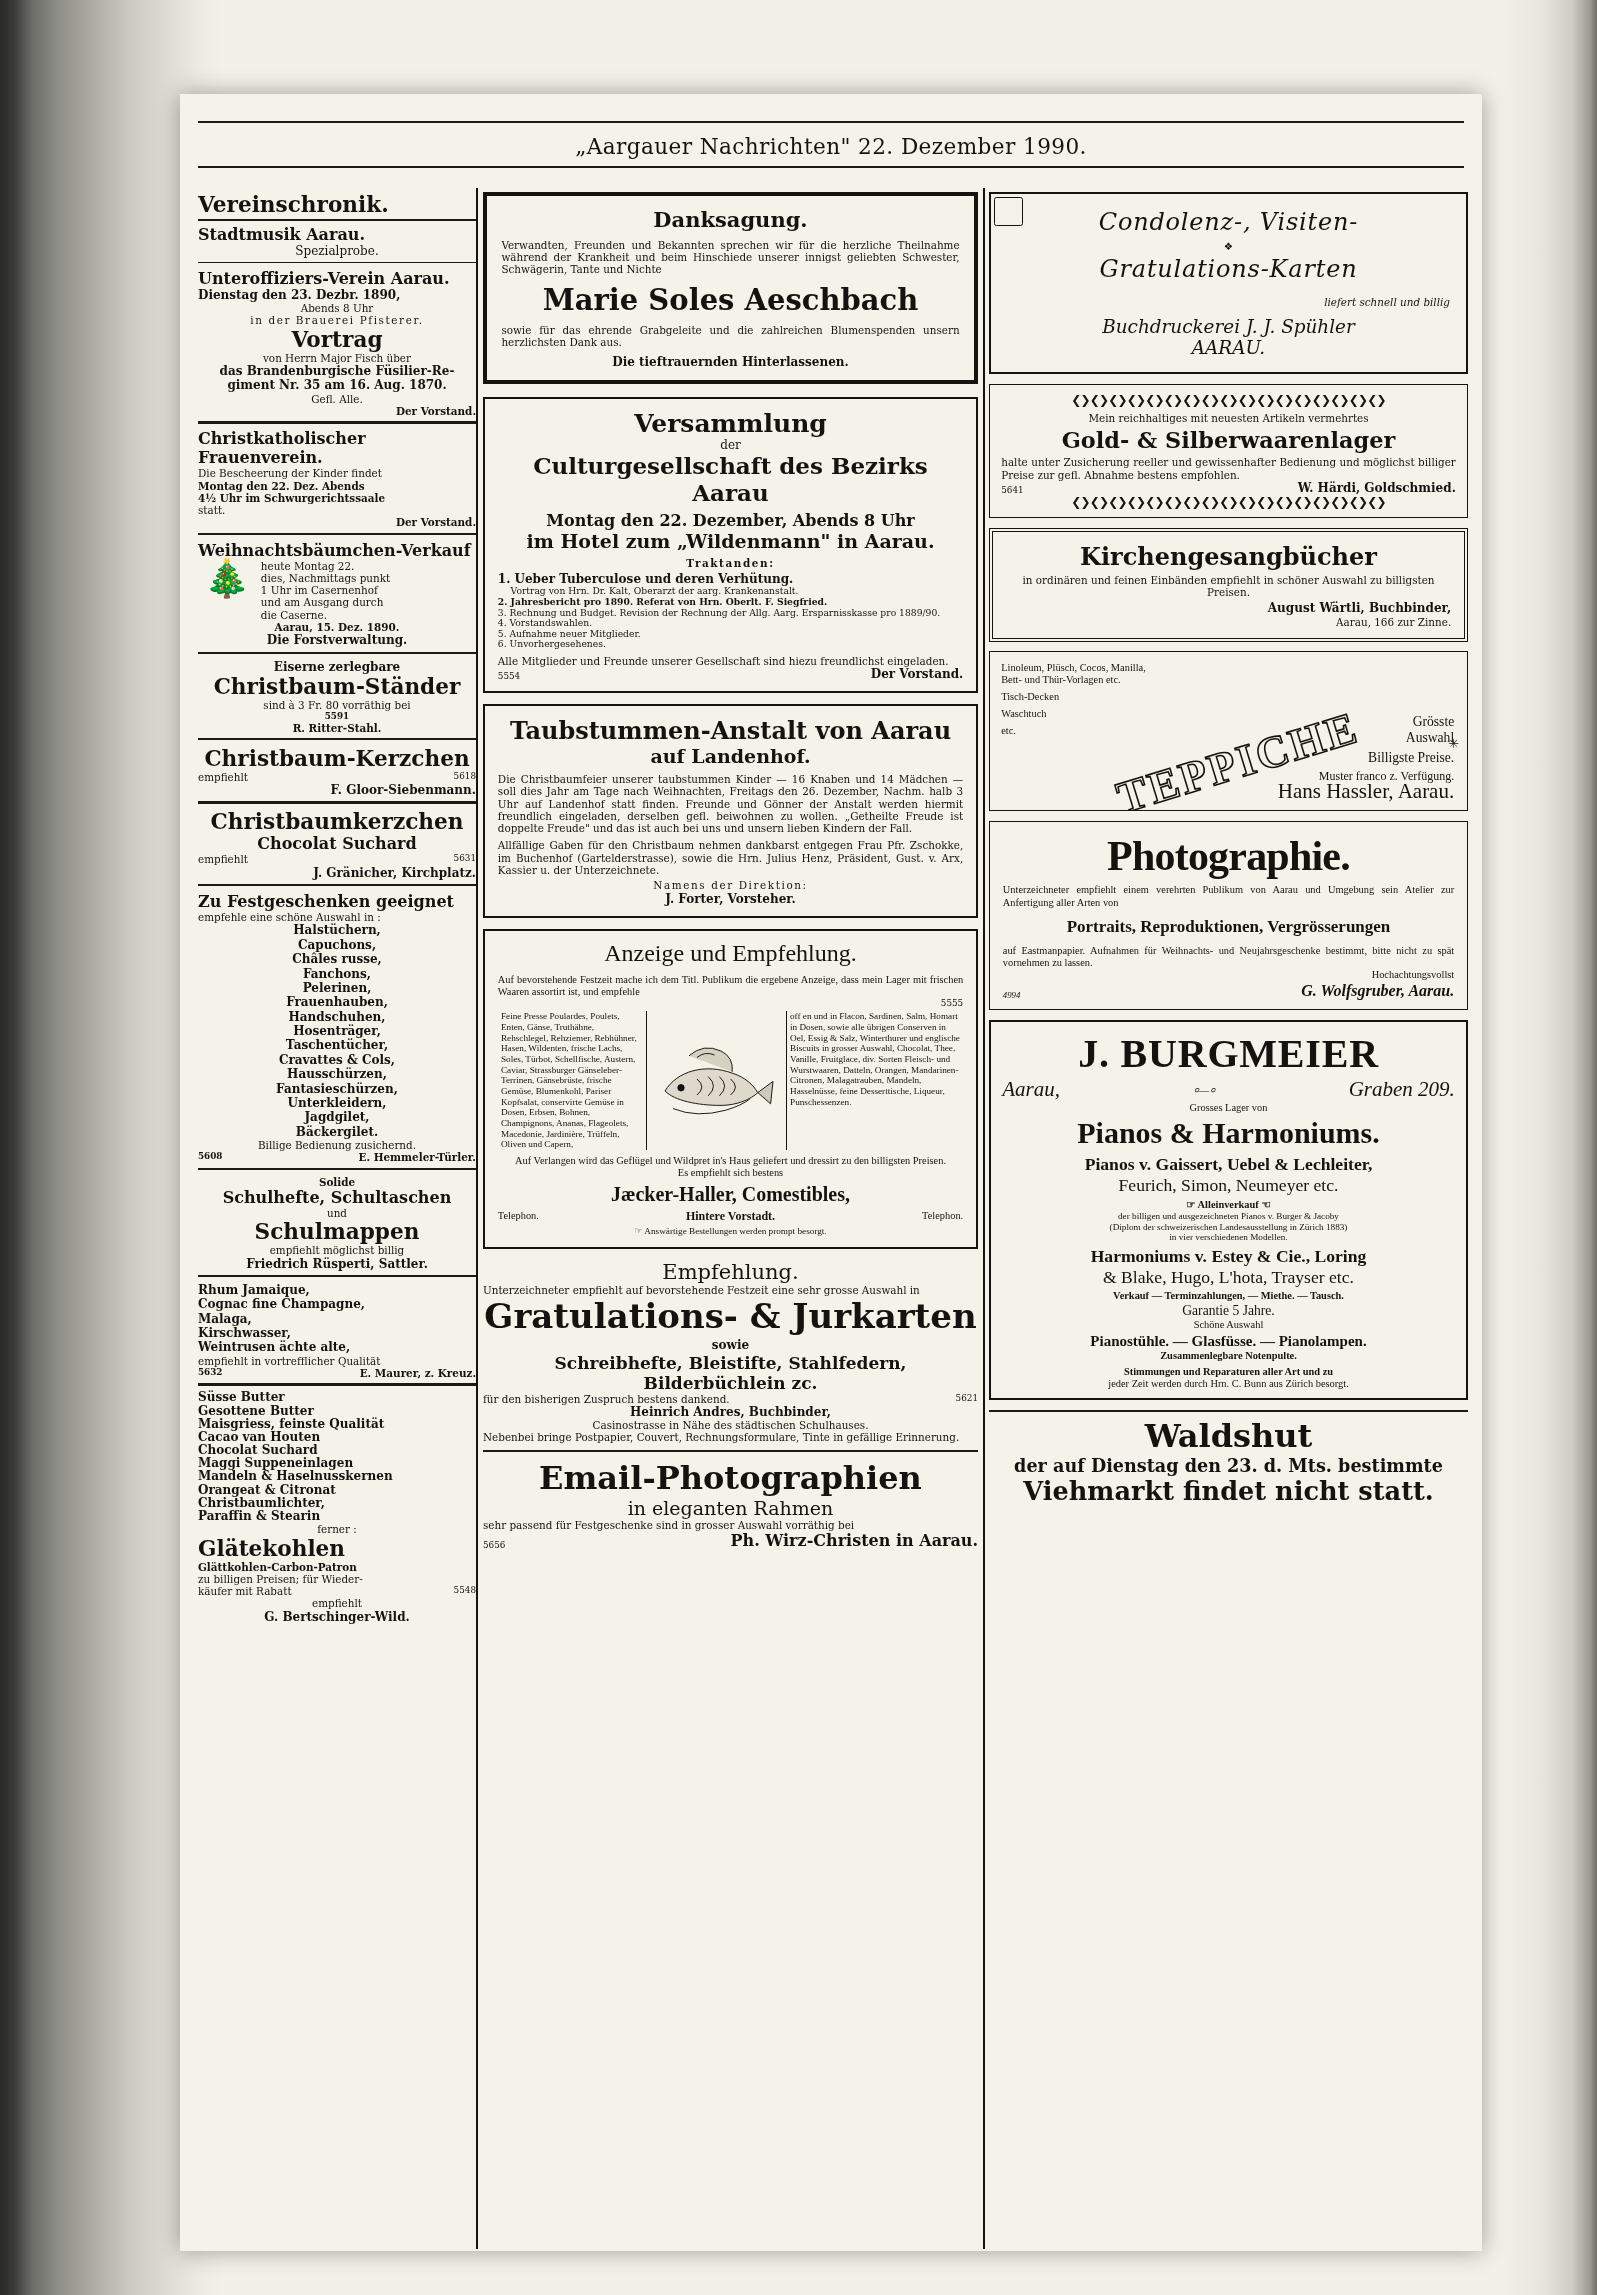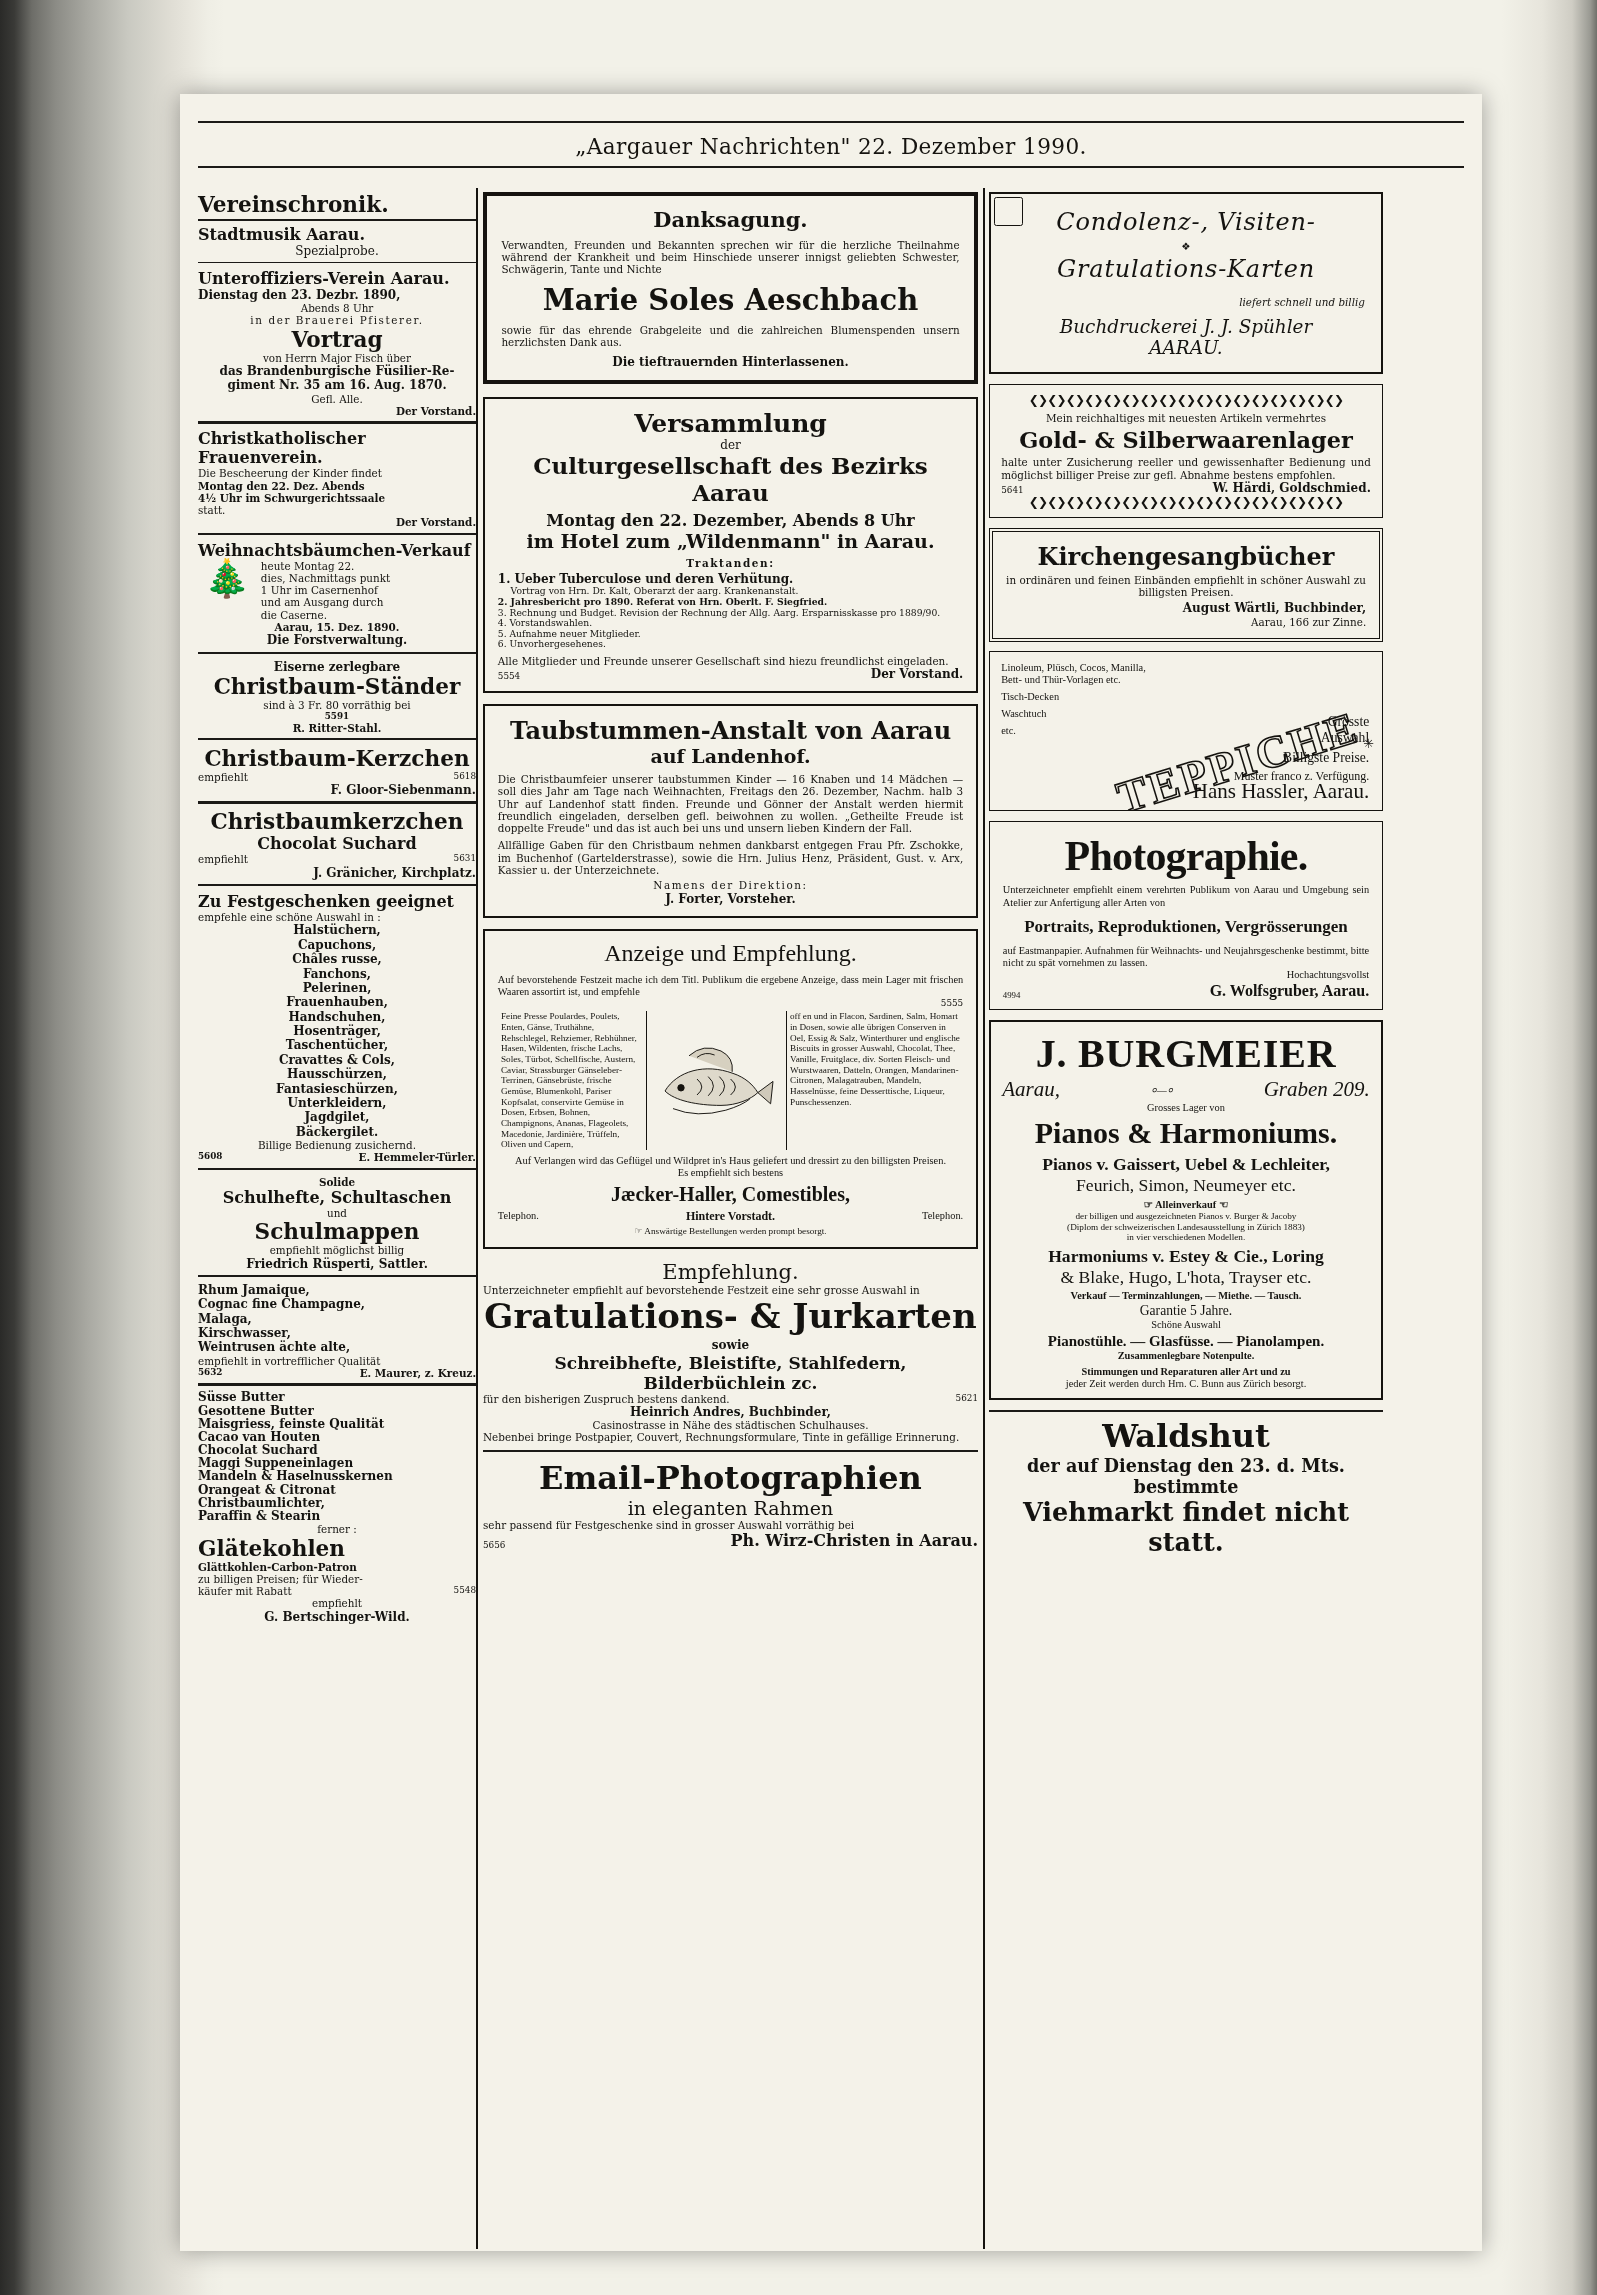--- a/index.html
+++ b/index.html
@@ -25,21 +25,21 @@
   .md{font-size:12px;line-height:1.2;}
   .lg{font-size:16px;}
   .xl{font-size:21.6px;}
   .spread{letter-spacing:1.6px;}
   .chain{font-size:12px;letter-spacing:-0.8px;overflow:hidden;white-space:nowrap;}
   .rot{transform:rotate(-17deg);transform-origin:left bottom;}
   .tp{font-size:45px;font-weight:bold;letter-spacing:2.4px;
       color:#f4f2e9;-webkit-text-stroke:1.6px #15130f;text-stroke:1.6px #15130f;}
   .leftcolwrap{position:absolute;left:198px;top:192px;width:278px;}
   .midcolwrap{position:absolute;left:483px;top:192px;width:495px;}
-  .rightcolwrap{position:absolute;left:989px;top:192px;width:394px;}
+  .rightcolwrap{position:absolute;left:989px;top:192px;width:479px;}
   .sep{position:absolute;top:188px;width:1.6px;background:#15130f;}
   .num{font-size:8.8px;}
   .entry{margin-bottom:5.6px;}
   .tbl{width:100%;border-collapse:collapse;}
   .tbl td{vertical-align:top;padding:0 3.2px;font-size:9.2px;line-height:1.16;}
   .fish{width:120px;height:88px;}
   .tight{line-height:1.1;}
 </style>
 </head>
 <body>
@@ -370,21 +370,21 @@
       <div style="position:absolute;right:12.8px;bottom:6.4px;font-size:21px;">Hans Hassler, Aarau.</div>
       <div style="position:absolute;right:8px;top:84px;font-size:12.8px;">✳</div>
     </div>
 
     <div class="box" style="padding:9.6px 12.8px;margin-top:9.6px;border-width:1.6px;font-family:'Liberation Serif',serif;">
       <div class="ctr b" style="font-size:42px;letter-spacing:-0.8px;">Photographie.</div>
       <div class="sm just" style="margin-top:4.8px;">Unterzeichneter empfiehlt einem verehrten Publikum von Aarau und Umgebung sein Atelier zur Anfertigung aller Arten von</div>
       <div class="ctr b" style="font-size:17px;margin:8px 0;">Portraits, Reproduktionen, Vergrösserungen</div>
       <div class="sm just">auf Eastmanpapier. Aufnahmen für Weihnachts- und Neujahrsgeschenke bestimmt, bitte nicht zu spät vornehmen zu lassen.</div>
       <div class="sm" style="text-align:right">Hochachtungsvollst</div>
-      <div style="display:flex;justify-content:space-between;align-items:flex-end;">
+      <div style="display:flex;justify-content:space-between;align-items:flex-end;font-style:italic;">
         <span class="num">4994</span>
         <span class="b" style="font-size:16px;">G. Wolfsgruber, Aarau.</span>
       </div>
     </div>
 
     <div class="box" style="padding:8px 11.2px;margin-top:9.6px;border-width:2.4px;font-family:'Liberation Serif',serif;">
       <div class="ctr b" style="font-size:40px;letter-spacing:0.8px;">J. BURGMEIER</div>
       <div style="display:flex;justify-content:space-between;align-items:center;font-style:italic;font-size:21px;">
         <span>Aarau,</span>
         <span style="font-size:11.2px;">⸰—⸰</span>

